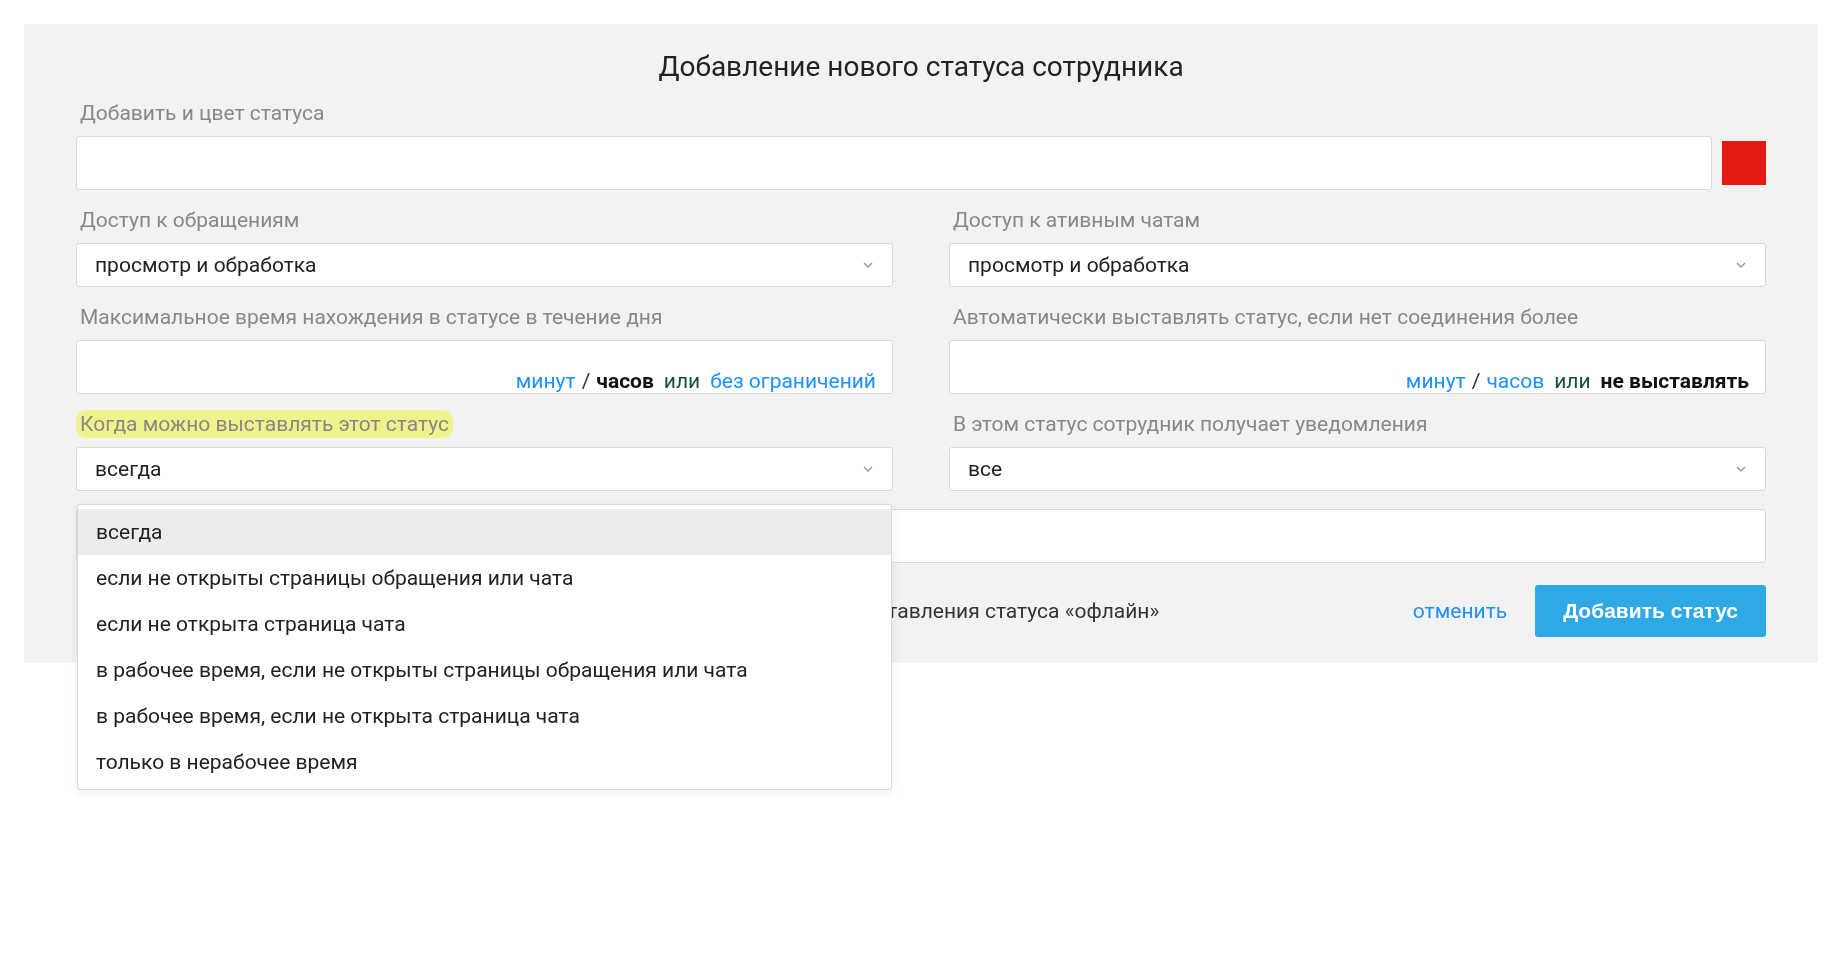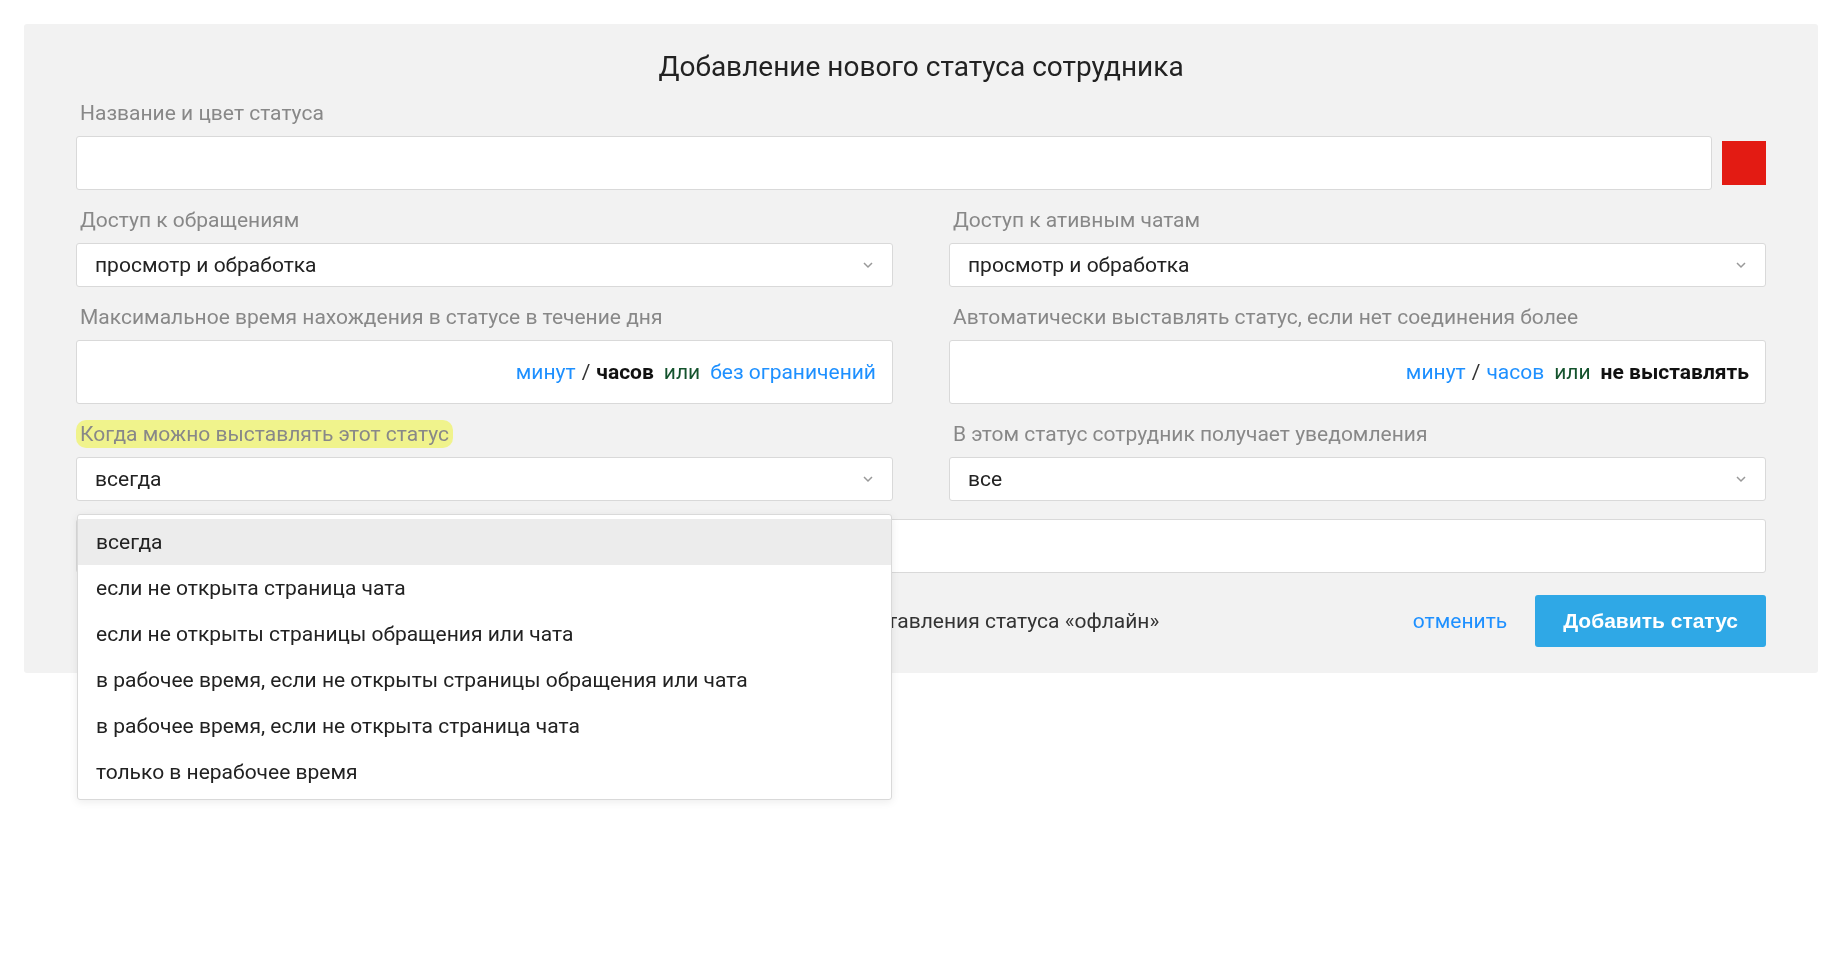--- a/index.html
+++ b/index.html
@@ -81,26 +81,26 @@
     cursor: pointer;
     position: relative;
   }
   .chevron {
     width: 12px;
     height: 12px;
     flex-shrink: 0;
   }
   .chevron svg { display: block; }
   .time-box {
-    height: 64px;
-    border: 1px solid #d9d9d9;
-    border-radius: 3px;
-    background: #fff;
-    display: flex;
-    align-items: center;
+    height: 54px;
+    border: 1px solid #d9d9d9;
+    border-radius: 3px;
+    background: #fff;
+    display: flex;
+    align-items: flex-end;
     justify-content: flex-end;
     padding: 0 16px;
     font-size: 21px;
   }
   .time-box .link { color: #1e90ff; cursor: pointer; }
   .time-box .sep  { color: #333; margin: 0 6px; }
   .time-box .bold { color: #111; font-weight: 700; }
   .time-box .grey { color: #14532d; margin: 0 10px; }
   .dropdown-list {
     position: absolute;
@@ -154,21 +154,21 @@
 </style>
 </head>
 <body>
 
 <div class="panel">
 
   <div class="title">Добавление нового статуса сотрудника</div>
 
   <div class="row">
     <div class="col" style="flex:1">
-      <span class="field-label">Название и цвет статуса</span>
+      <span class="field-label">Добавить и цвет статуса</span>
       <div class="input-wrap">
         <input type="text" class="text-input" value="" style="">
         <div class="color-swatch"></div>
       </div>
     </div>
   </div>
 
   <div class="row">
     <div class="col">
       <span class="field-label">Доступ к обращениям</span>
@@ -222,22 +222,22 @@
       <span class="field-label highlight">Когда можно выставлять этот статус</span>
       <div class="select">
         <span>всегда</span>
         <span class="chevron">
           <svg viewBox="0 0 12 12" width="12" height="12">
               <path d="M2 4 L6 8 L10 4" stroke="#999" stroke-width="1.5" fill="none"></path>
             </svg>
         </span>
         <div class="dropdown-list">
           <div class="dropdown-item selected">всегда</div>
+          <div class="dropdown-item">если не открыты страницы обращения или чата</div>
           <div class="dropdown-item">если не открыта страница чата</div>
-          <div class="dropdown-item">если не открыты страницы обращения или чата</div>
           <div class="dropdown-item">в рабочее время, если не открыты страницы обращения или чата</div>
           <div class="dropdown-item">в рабочее время, если не открыта страница чата</div>
           <div class="dropdown-item">только в нерабочее время</div>
         </div>
       </div>
     </div>
     <div class="col">
       <span class="field-label">В этом статус сотрудник получает уведомления</span>
       <div class="select">
         <span>все</span>

